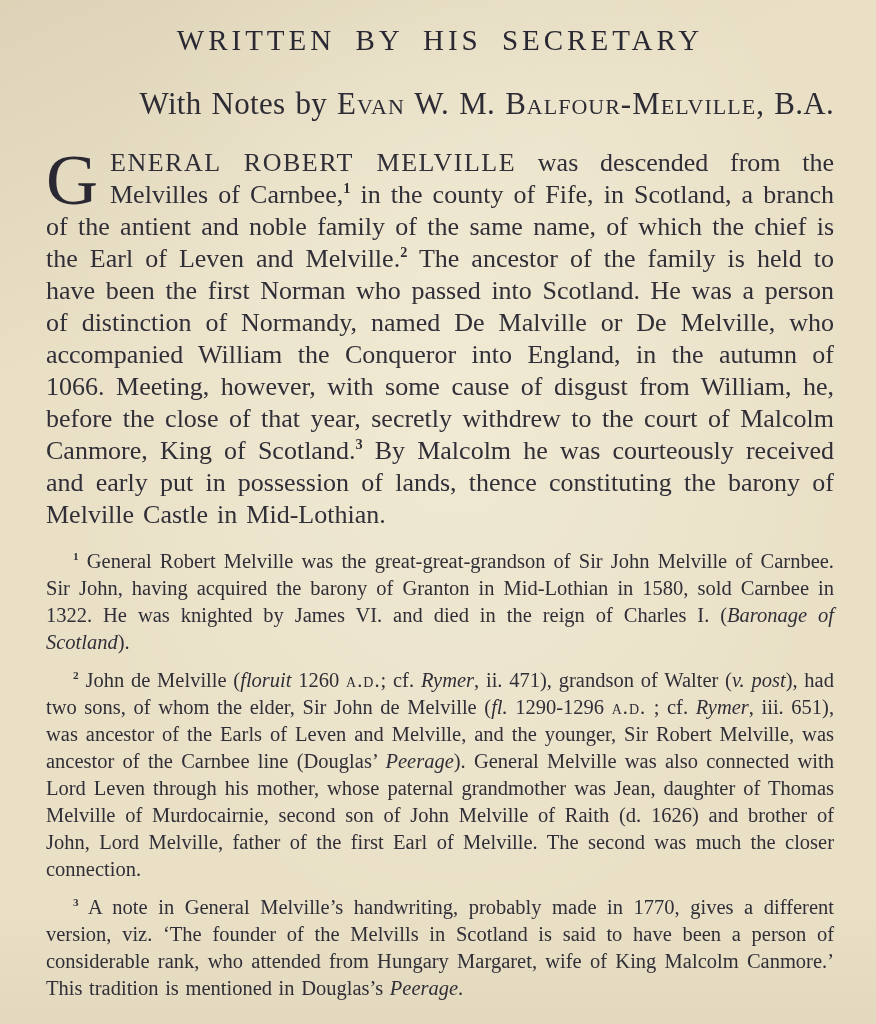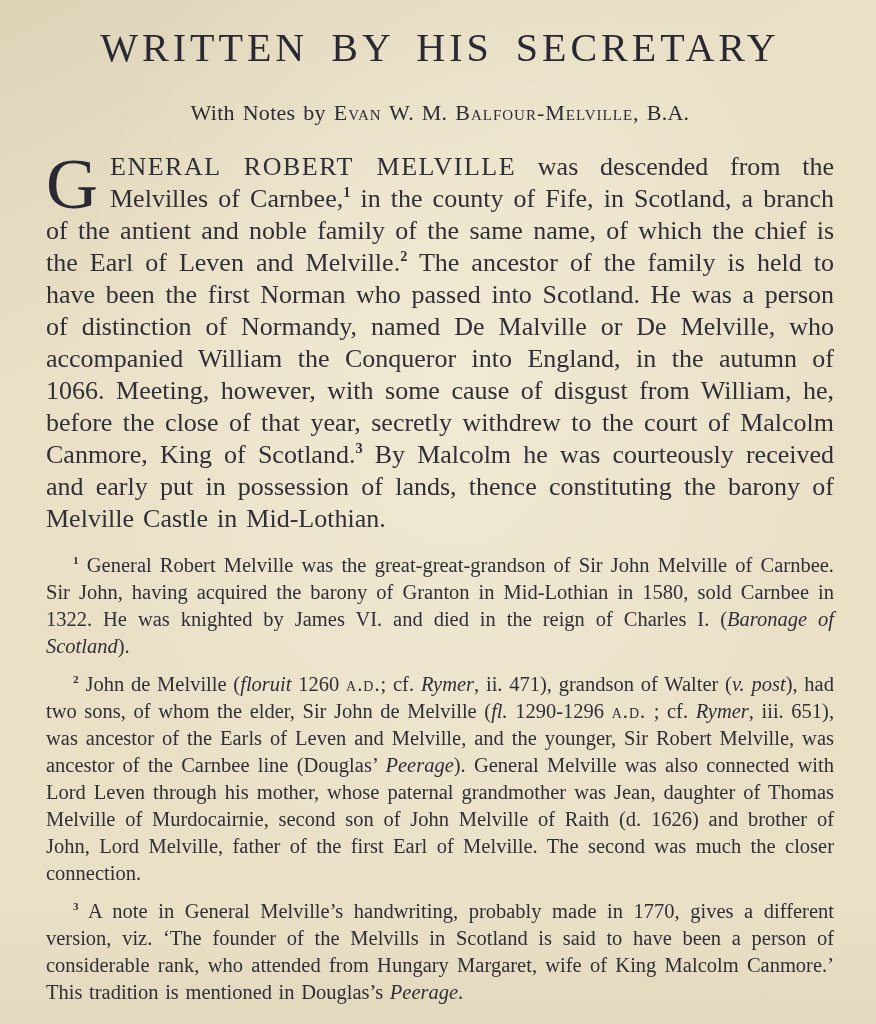--- a/index.html
+++ b/index.html
@@ -11,26 +11,26 @@
     background-image:
       radial-gradient(ellipse at 52% 38%, rgba(255,252,238,0.35), rgba(255,252,238,0) 62%),
       linear-gradient(155deg, rgba(122,100,58,0.10), rgba(122,100,58,0) 28%),
       linear-gradient(0deg, rgba(122,100,58,0.06), rgba(122,100,58,0) 12%);
     font-family:"Liberation Serif", serif;
     color:#302e37;
     padding:12px 42px 0 46px;
     overflow:hidden;
   }
   .title {
-    font-size:40px; font-weight:400; text-align:center;
+    font-size:29px; font-weight:400; text-align:center;
     letter-spacing:4px; word-spacing:9px;
     margin:12px 0 0; color:#2a2832;
   }
   .byline {
-    font-size:22px; text-align:center; margin:29px 0 0;
+    font-size:31px; text-align:right; margin:29px 0 0;
     letter-spacing:0.3px; word-spacing:2px; color:#2d2b34;
   }
   .sc { font-variant:small-caps; letter-spacing:1px; }
   .main-text {
     font-size:26px; line-height:32px; text-align:justify;
     margin:25px 0 0; word-spacing:2.5px;
   }
   .dropcap {
     float:left; font-size:72px; line-height:56px;
     padding:5px 12px 0 0; color:#2a2832;

